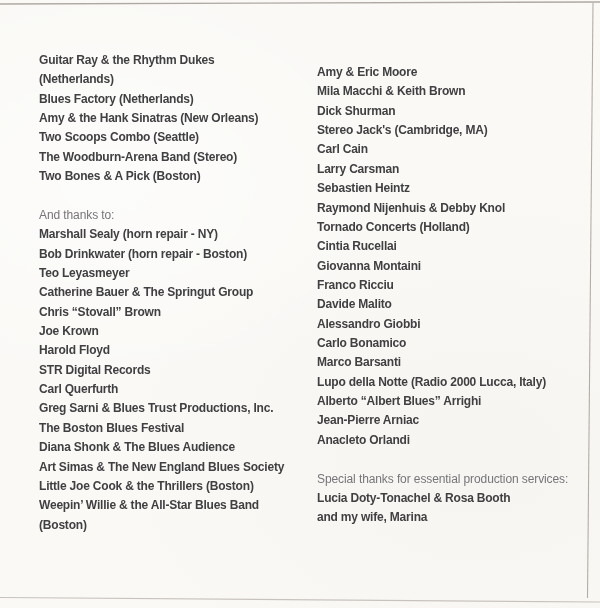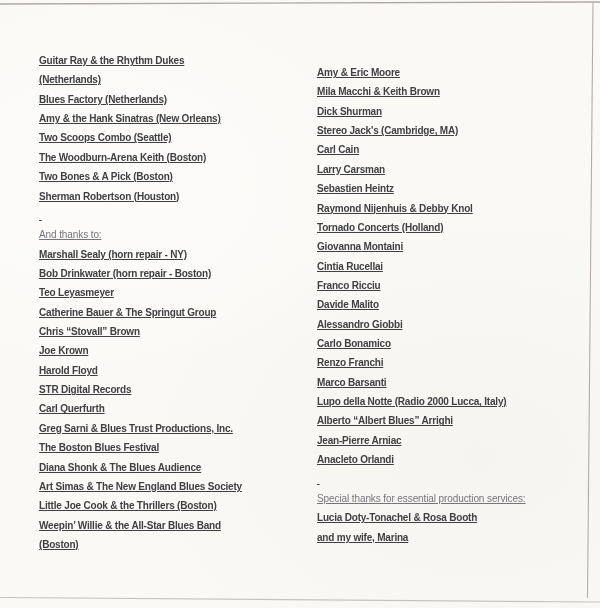--- a/index.html
+++ b/index.html
@@ -33,26 +33,25 @@
   .col{
     position:absolute;
     top:51px;
     width:275px;
   }
   .col-left{left:39px;}
   .col-right{left:317px;margin-top:12px;}
   .line{
     height:19.37px;
     line-height:19.37px;
-    font-size:10px;
+    font-size:12px;
     font-weight:700;
     letter-spacing:-0.2px;
     color:var(--text);
     white-space:nowrap;
-    text-decoration:underline;
   }
   .line.muted{
     font-weight:400;
     color:var(--muted);
     letter-spacing:-0.1px;
   }
 </style>
 </head>
 <body>
 
@@ -63,23 +62,22 @@
     <line x1="593" y1="3" x2="587.5" y2="598" stroke="var(--edge)" stroke-width="1.1" opacity="0.8"></line>
     <line x1="0" y1="597.5" x2="600" y2="602" stroke="var(--edge-soft)" stroke-width="1.2" opacity="0.9"></line>
   </svg>
 
   <div class="col col-left">
       <div class="line">Guitar Ray &amp; the Rhythm Dukes</div>
       <div class="line">(Netherlands)</div>
       <div class="line">Blues Factory (Netherlands)</div>
       <div class="line">Amy &amp; the Hank Sinatras (New Orleans)</div>
       <div class="line">Two Scoops Combo (Seattle)</div>
-      <div class="line">The Woodburn-Arena Keith (Boston)</div>
+      <div class="line">The Woodburn-Arena Band (Stereo)</div>
       <div class="line">Two Bones &amp; A Pick (Boston)</div>
-      <div class="line">Sherman Robertson (Houston)</div>
       <div class="line">&nbsp;</div>
       <div class="line muted">And thanks to:</div>
       <div class="line">Marshall Sealy (horn repair - NY)</div>
       <div class="line">Bob Drinkwater (horn repair - Boston)</div>
       <div class="line">Teo Leyasmeyer</div>
       <div class="line">Catherine Bauer &amp; The Springut Group</div>
       <div class="line">Chris “Stovall” Brown</div>
       <div class="line">Joe Krown</div>
       <div class="line">Harold Floyd</div>
       <div class="line">STR Digital Records</div>
@@ -96,27 +94,26 @@
   <div class="col col-right">
       <div class="line">Amy &amp; Eric Moore</div>
       <div class="line">Mila Macchi &amp; Keith Brown</div>
       <div class="line">Dick Shurman</div>
       <div class="line">Stereo Jack's (Cambridge, MA)</div>
       <div class="line">Carl Cain</div>
       <div class="line">Larry Carsman</div>
       <div class="line">Sebastien Heintz</div>
       <div class="line">Raymond Nijenhuis &amp; Debby Knol</div>
       <div class="line">Tornado Concerts (Holland)</div>
+      <div class="line">Cintia Rucellai</div>
       <div class="line">Giovanna Montaini</div>
-      <div class="line">Cintia Rucellai</div>
       <div class="line">Franco Ricciu</div>
       <div class="line">Davide Malito</div>
       <div class="line">Alessandro Giobbi</div>
       <div class="line">Carlo Bonamico</div>
-      <div class="line">Renzo Franchi</div>
       <div class="line">Marco Barsanti</div>
       <div class="line">Lupo della Notte (Radio 2000 Lucca, Italy)</div>
       <div class="line">Alberto “Albert Blues” Arrighi</div>
       <div class="line">Jean-Pierre Arniac</div>
       <div class="line">Anacleto Orlandi</div>
       <div class="line">&nbsp;</div>
       <div class="line muted">Special thanks for essential production services:</div>
       <div class="line">Lucia Doty-Tonachel &amp; Rosa Booth</div>
       <div class="line">and my wife, Marina</div>
     </div>

